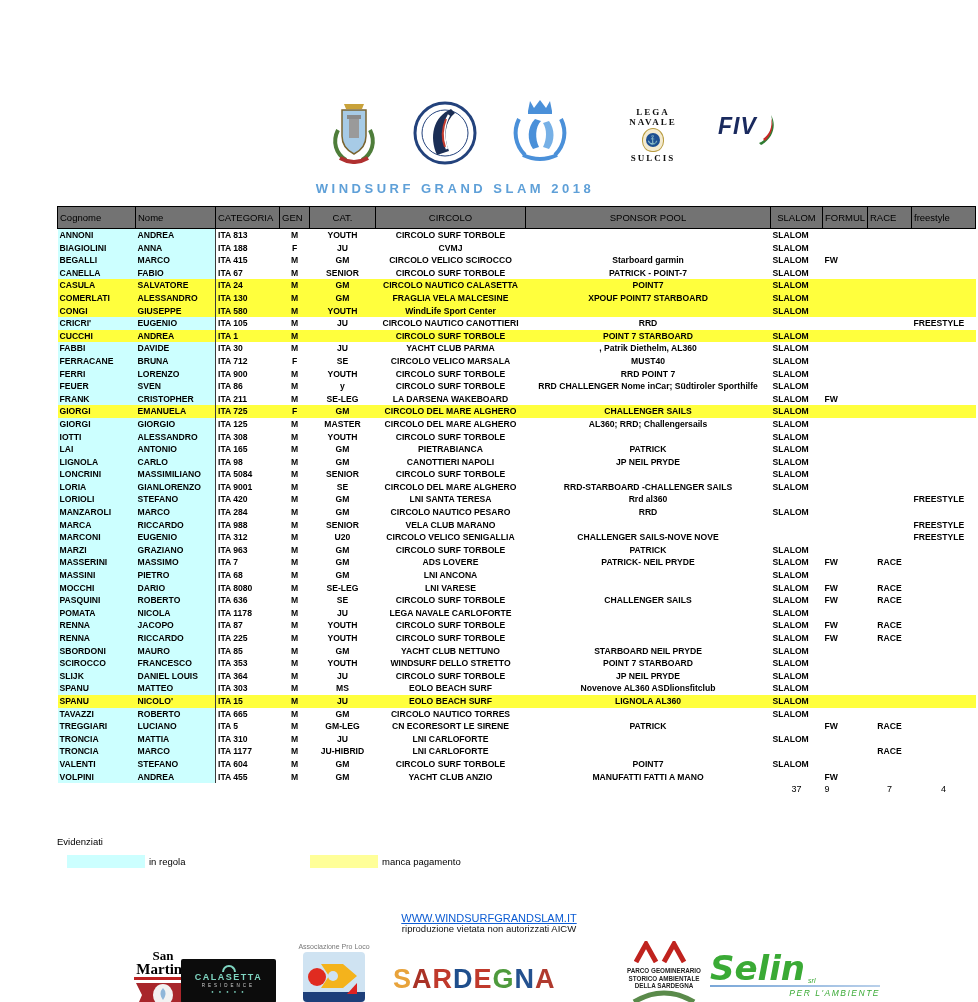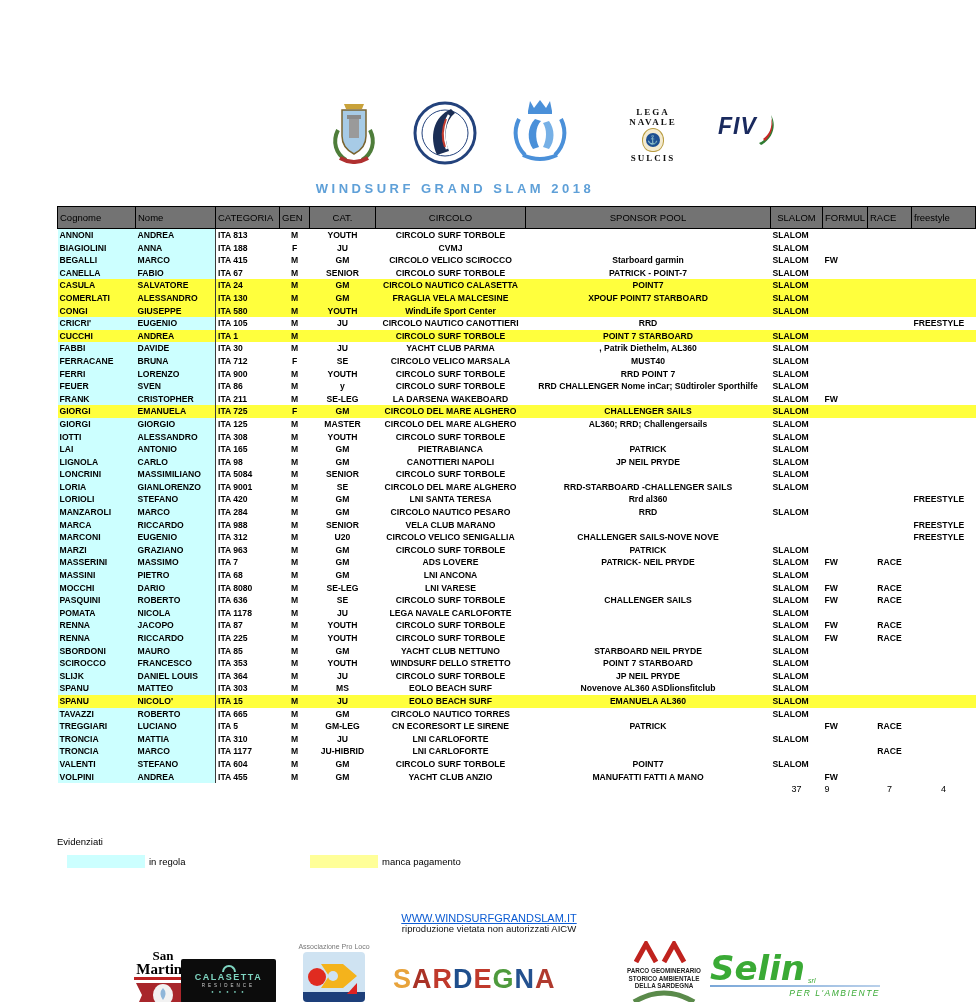--- a/index.html
+++ b/index.html
@@ -649,21 +649,21 @@
           <td class="c9 a-c"></td>
           <td class="c10 a-l"></td>
         </tr>
         <tr class="hl-yellow">
           <td class="c0 a-l">SPANU</td>
           <td class="c1 a-l">NICOLO'</td>
           <td class="c2 a-l">ITA 15</td>
           <td class="c3 a-c">M</td>
           <td class="c4 a-c">JU</td>
           <td class="c5 a-c">EOLO BEACH SURF</td>
-          <td class="c6 a-c">EMANUELA AL360</td>
+          <td class="c6 a-c">LIGNOLA AL360</td>
           <td class="c7 a-l pad6">SLALOM</td>
           <td class="c8 a-l pad6"></td>
           <td class="c9 a-c"></td>
           <td class="c10 a-l"></td>
         </tr>
         <tr class="hl-cyan">
           <td class="c0 a-l">TAVAZZI</td>
           <td class="c1 a-l">ROBERTO</td>
           <td class="c2 a-l">ITA 665</td>
           <td class="c3 a-c">M</td>

